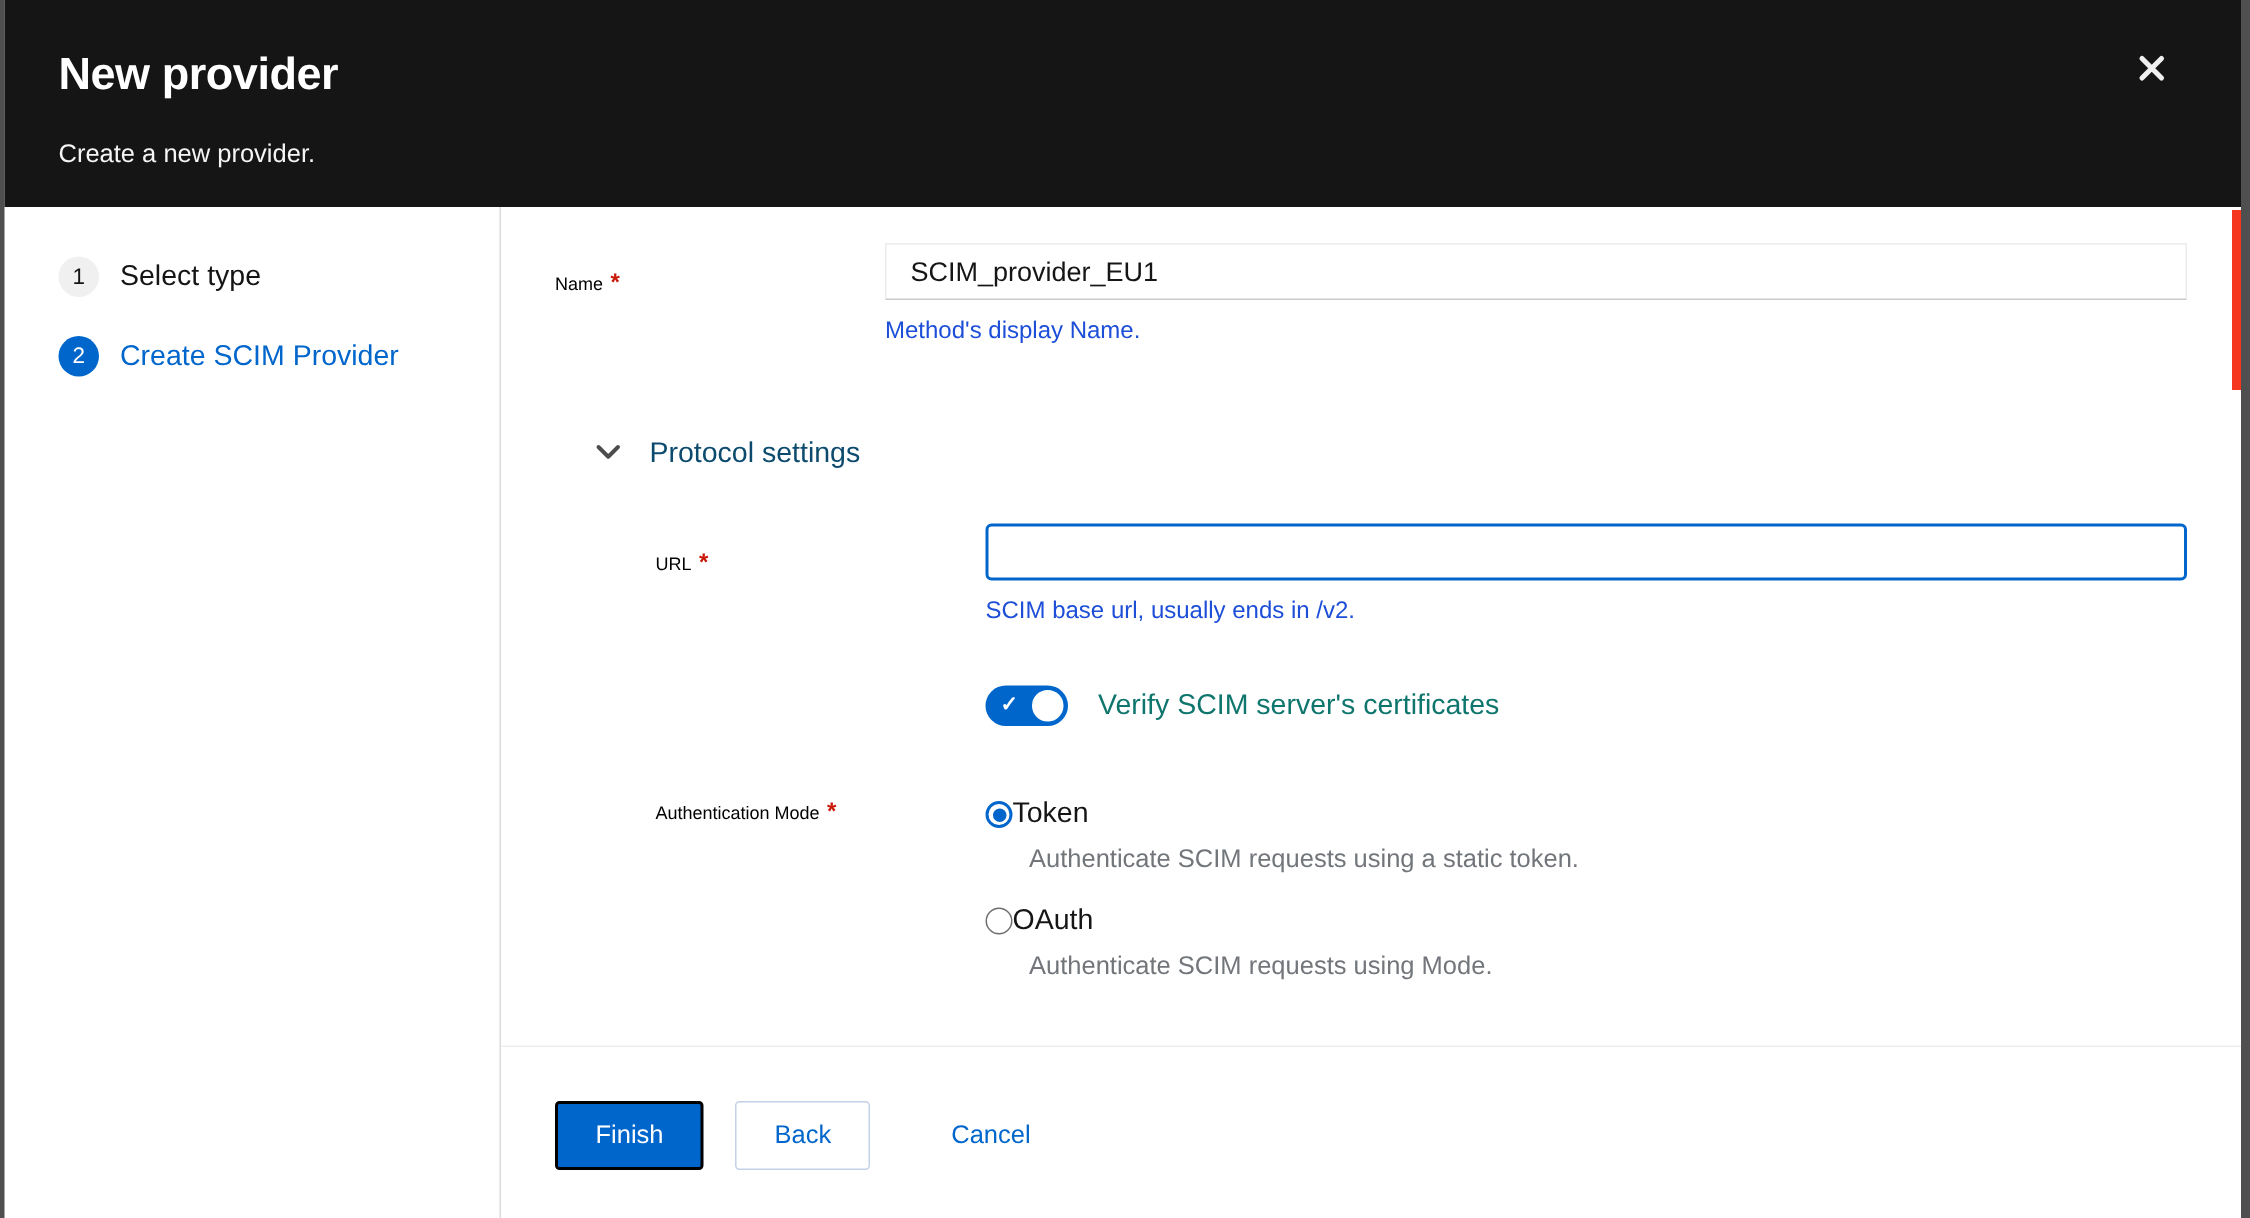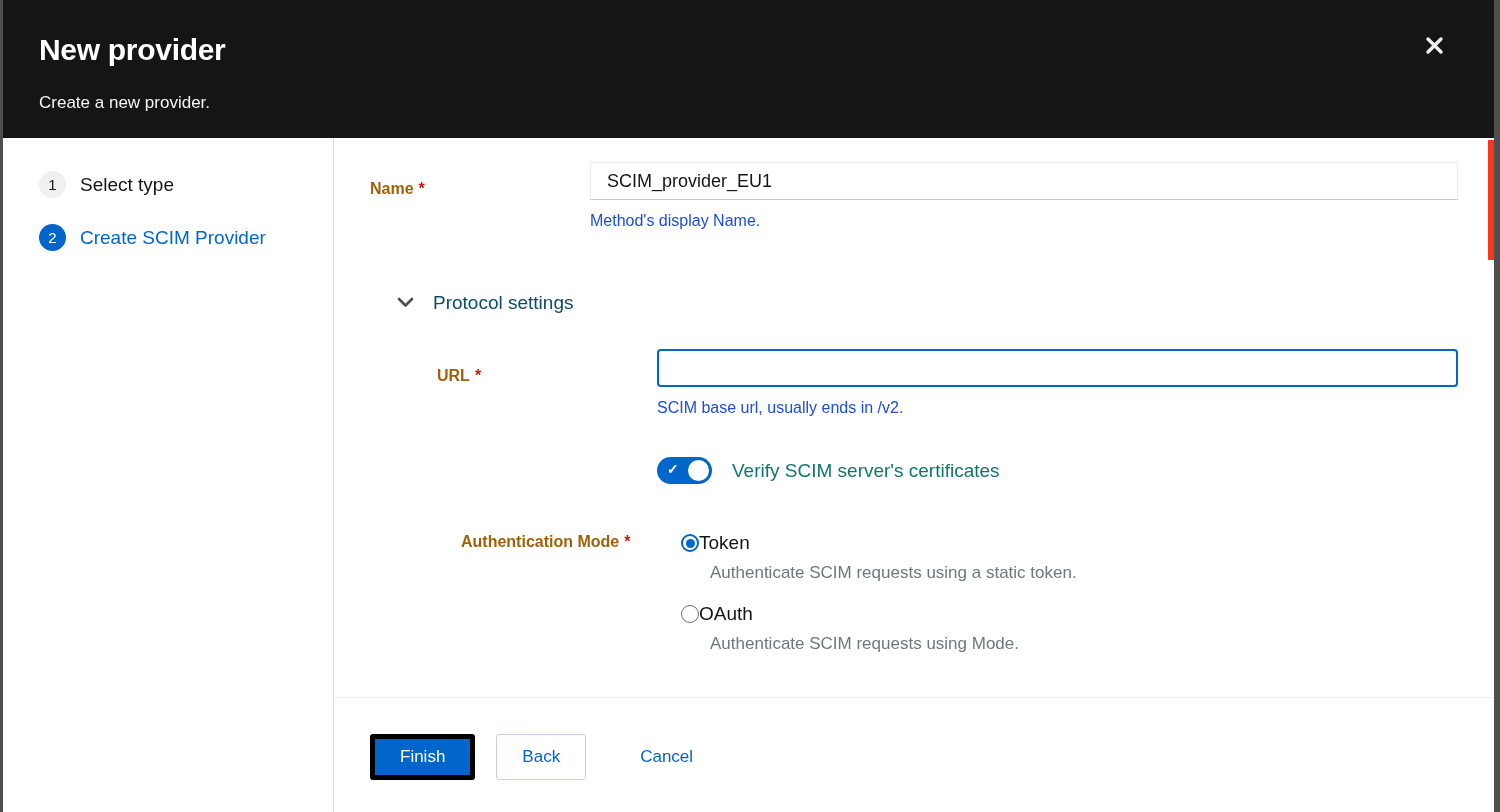--- a/index.html
+++ b/index.html
@@ -90,23 +90,23 @@
     width: 6px; height: 120px;
     background: #F4371E;
   }
   .form-scroll {
     flex: 1;
     padding: 24px 36px 0 36px;
     overflow: hidden;
   }
   .form-row { display: flex; }
   .label-col { flex: none; width: 220px; padding-top: 18px; }
-  .label-col.tight { padding-top: 1px; margin-left: 24px; }
+  .label-col.tight { padding-top: 1px; }
   .control-col { flex: 1; min-width: 0; }
-  .field-label { font-size: 16px; font-weight: 700; color: #a16207; }
+  .field-label { font-size: 12px; font-weight: 400; color: #000000; }
   .req { color: #C9190B; margin-left: 5px; font-weight: 700; }
   .text-input {
     width: 100%;
     height: 38px;
     font-family: "Liberation Sans", sans-serif;
     font-size: 18px;
     color: #151515;
     padding: 0 16px;
     background: #fff;
     border: 1px solid #ececec;
@@ -192,21 +192,21 @@
     align-items: flex-start;
   }
   .btn {
     font-family: "Liberation Sans", sans-serif;
     font-size: 17px;
     height: 46px;
     padding: 0 25px;
     border-radius: 3px;
     cursor: pointer;
   }
-  .btn-primary { background: #0066CC; border: 5px solid #000000; color: #ffffff; }
+  .btn-primary { background: #0066CC; border: 2px solid #000000; color: #ffffff; }
   .btn-secondary { background: #ffffff; border: 1px solid #c5d1e8; color: #0066CC; margin-left: 21px; }
   .btn-link { background: transparent; border: none; color: #0066CC; margin-left: 44px; padding: 0 10px; }
 </style>
 </head>
 <body>
 
 <div class="modal">
 
   <div class="modal-header">
     <div class="modal-title">New provider</div>

